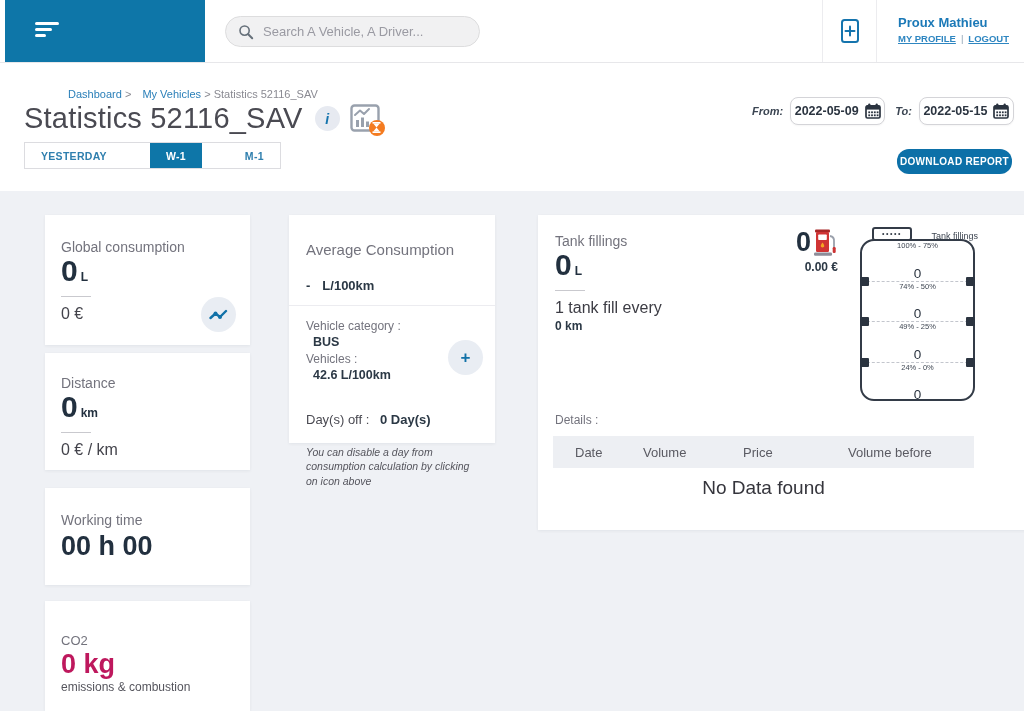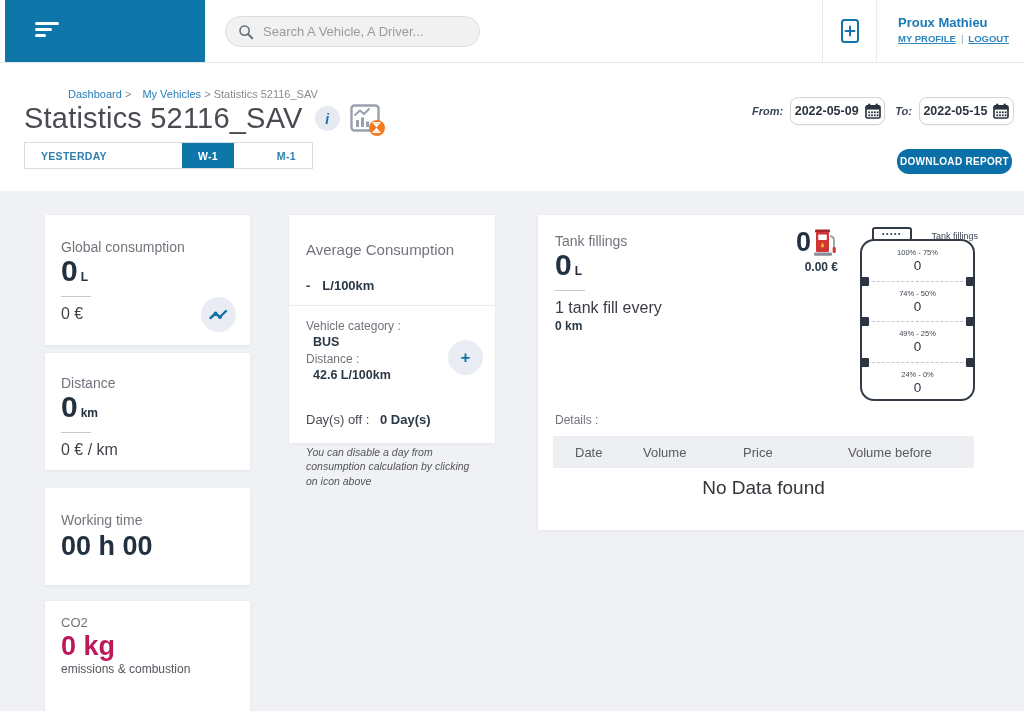--- a/index.html
+++ b/index.html
@@ -34,42 +34,42 @@
   .breadcrumb .crumb-link { color:#2a7fb8; cursor:pointer;padding-left:8px; }
   .breadcrumb .crumb:not(:last-child)::after { content:" > "; color:#8a8a92; }
   .title-row { position:absolute; left:24px; top:38px; display:flex; align-items:center; }
   .page-title { font-size:29px; font-weight:normal; color:#4a4a52; letter-spacing:0.2px; }
   .info-icon { width:25px; height:25px; border-radius:50%; background:#e7eaf1; color:#1574ad; font-size:14px; font-weight:bold; font-style:italic; display:flex; align-items:center; justify-content:center; margin-left:12px; cursor:pointer; }
   .chart-badge-icon { position:relative; margin-left:10px; width:32px; height:30px; cursor:pointer; }
   .chart-badge-icon .badge { position:absolute; right:-3px; bottom:-2px; width:16px; height:16px; border-radius:50%; background:#f47b20; display:flex; align-items:center; justify-content:center; }
 
   .tabs { position:absolute; left:24px; top:78px; display:flex; border:1px solid #dcdce0; height:27px;gap:27px; }
   .tab { min-width:48px; padding:0 16px; display:flex; align-items:center; justify-content:center; font-size:10.5px; font-weight:bold; color:#2f7fae; background:#fff; cursor:pointer; letter-spacing:0.3px; }
-  .tab.active { background:#0e76a8; color:#fff;margin-left:32px; }
+  .tab.active { background:#0e76a8; color:#fff; }
 
   .date-filter { position:absolute; left:752px; top:33px; display:flex; align-items:center; }
   .date-label { font-size:11px; font-style:italic; font-weight:bold; color:#3c4653; margin-right:7px; }
   .date-input { width:95px; height:28px; background:#fff; border:1px solid #d4d4d8; border-radius:8px; display:flex; align-items:center; justify-content:center; gap:6px; font-size:12.5px; font-weight:bold; color:#2b3440; cursor:pointer; box-shadow:0 1px 2px rgba(0,0,0,0.04); }
   .date-input + .date-label { margin-left:10px; }
 
   .download-btn { position:absolute; left:897px; top:85px; width:115px; height:25px; background:#0c70a8; color:#fff; border:none; border-radius:12px; font-family:"Liberation Sans",sans-serif; font-size:10px; font-weight:bold; letter-spacing:0.3px; cursor:pointer; }
 
   
   .content { position:absolute; left:0; top:191px; width:1024px; height:520px; background:#eff1f5; }
   .card { position:absolute; background:#fff; box-shadow:0 1px 3px rgba(40,50,70,0.07); }
   .card-title { font-size:14px; color:#73737d; }
   .big-val { font-size:30px; font-weight:bold; color:#22303f; line-height:1.05; }
   .big-unit { font-size:12px; font-weight:bold; color:#22303f; margin-left:3px; }
   .mini-divider { width:30px; border-top:1px solid #c9c9ce; margin:9px 0 8px 0; }
   .secondary-val { font-size:16px; color:#43434b; }
 
   .card-global { left:45px; top:24px; width:205px; height:130px; padding:24px 16px 14px 16px; }
   .card-distance { left:45px; top:162px; width:205px; height:117px; padding:22px 16px 24px 16px; }
   .card-working { left:45px; top:297px; width:205px; height:97px; padding:24px 16px; }
-  .card-co2 { left:45px; top:410px; width:205px; height:110px; padding:14px 16px; }
+  .card-co2 { left:45px; top:410px; width:205px; height:110px; padding:32px 16px; }
   .co2-value { font-size:27px; font-weight:bold; color:#be185d; line-height:1.2; }
   .co2-sub { font-size:12px; color:#55555d; }
   .working-value { font-size:27px; font-weight:bold; color:#22303f; margin-top:3px; }
 
   .round-btn { position:absolute; right:14px; bottom:13px; width:35px; height:35px; border-radius:50%; background:#e9edf3; border:none; display:flex; align-items:center; justify-content:center; cursor:pointer; }
 
   .card-average { left:289px; top:24px; width:206px; height:228px; padding:26px 17px 14px 17px; }
   .avg-title { font-size:15px; color:#73737d; }
   .avg-value-row { margin-top:20px; font-size:13px; font-weight:bold; color:#2b3845; }
   .avg-unit { margin-left:12px; }
@@ -90,21 +90,21 @@
   .pump-group { position:absolute; left:258px; top:14px; text-align:right; }
   .pump-row { display:flex; align-items:flex-start; gap:3px; }
   .pump-count { font-size:27px; font-weight:bold; color:#22303f; line-height:1; }
   .pump-price { font-size:12px; font-weight:bold; color:#2b3845; margin-top:2px; }
 
   .tank-diagram { position:absolute; left:322px; top:12px; width:120px; height:180px; }
   .tank-diagram-label { position:absolute; right:2px; top:4px; font-size:9px; color:#3e4652; }
   .tank-cap { position:absolute; left:12px; top:0; width:40px; height:14px; background:#fff; border:2px solid #333b47; border-radius:3px; z-index:2; display:flex; align-items:center; justify-content:center; }
   .tank-cap-dots { font-size:7px; letter-spacing:1.5px; color:#333b47; line-height:0; margin-top:-1px; }
   .tank-body { position:absolute; left:0; top:12px; width:115px; height:162px; border:2px solid #333b47; border-radius:14px; background:#fff; }
-  .tank-seg { position:relative; height:39.5px; display:flex; flex-direction:column; align-items:center; justify-content:center; }
+  .tank-seg { position:relative; height:39.5px; display:flex; flex-direction:column; align-items:center; justify-content:space-between; }
   .tank-seg-label { font-size:7.5px; color:#3e4652; }
   .tank-seg-value { font-size:13.5px; color:#2b3440; margin-top:1px; }
   .tank-sep { position:relative; height:0; border-top:1.5px dashed #c3c6cd; }
   .tank-tab { position:absolute; width:9px; height:9px; background:#2b3440; border-radius:1px; top:-5px; }
   .tank-tab.l { left:-2px; } .tank-tab.r { right:-2px; }
 
   .details-label { position:absolute; left:17px; top:198px; font-size:12px; color:#73737d; }
   .details-table-head { position:absolute; left:15px; top:221px; width:421px; height:32px; background:#edeff3; display:flex; align-items:center; font-size:13px; color:#5a5a62; }
   .th-date { width:90px; padding-left:22px; }
   .th-volume { width:100px; }
@@ -264,21 +264,21 @@
     </div>
 
     <div class="card card-average">
       <div class="avg-title">Average Consumption</div>
       <div class="avg-value-row">
         <span>-</span><span class="avg-unit">L/100km</span>
       </div>
       <hr class="avg-divider">
       <div class="avg-label">Vehicle category :</div>
       <div class="avg-strong">BUS</div>
-      <div class="avg-label">Distance :</div>
+      <div class="avg-label">Vehicles :</div>
       <div class="avg-strong">42.6 L/100km</div>
       <div class="daysoff-row">
         <span>Day(s) off : </span>
         <span class="avg-strong">0 Day(s)</span>
       </div>
       <button class="round-btn plus-btn">
           <span class="plus-glyph">+</span>
         </button>
       <div class="avg-note">You can disable a day from consumption calculation by clicking on icon above</div>
     </div>

